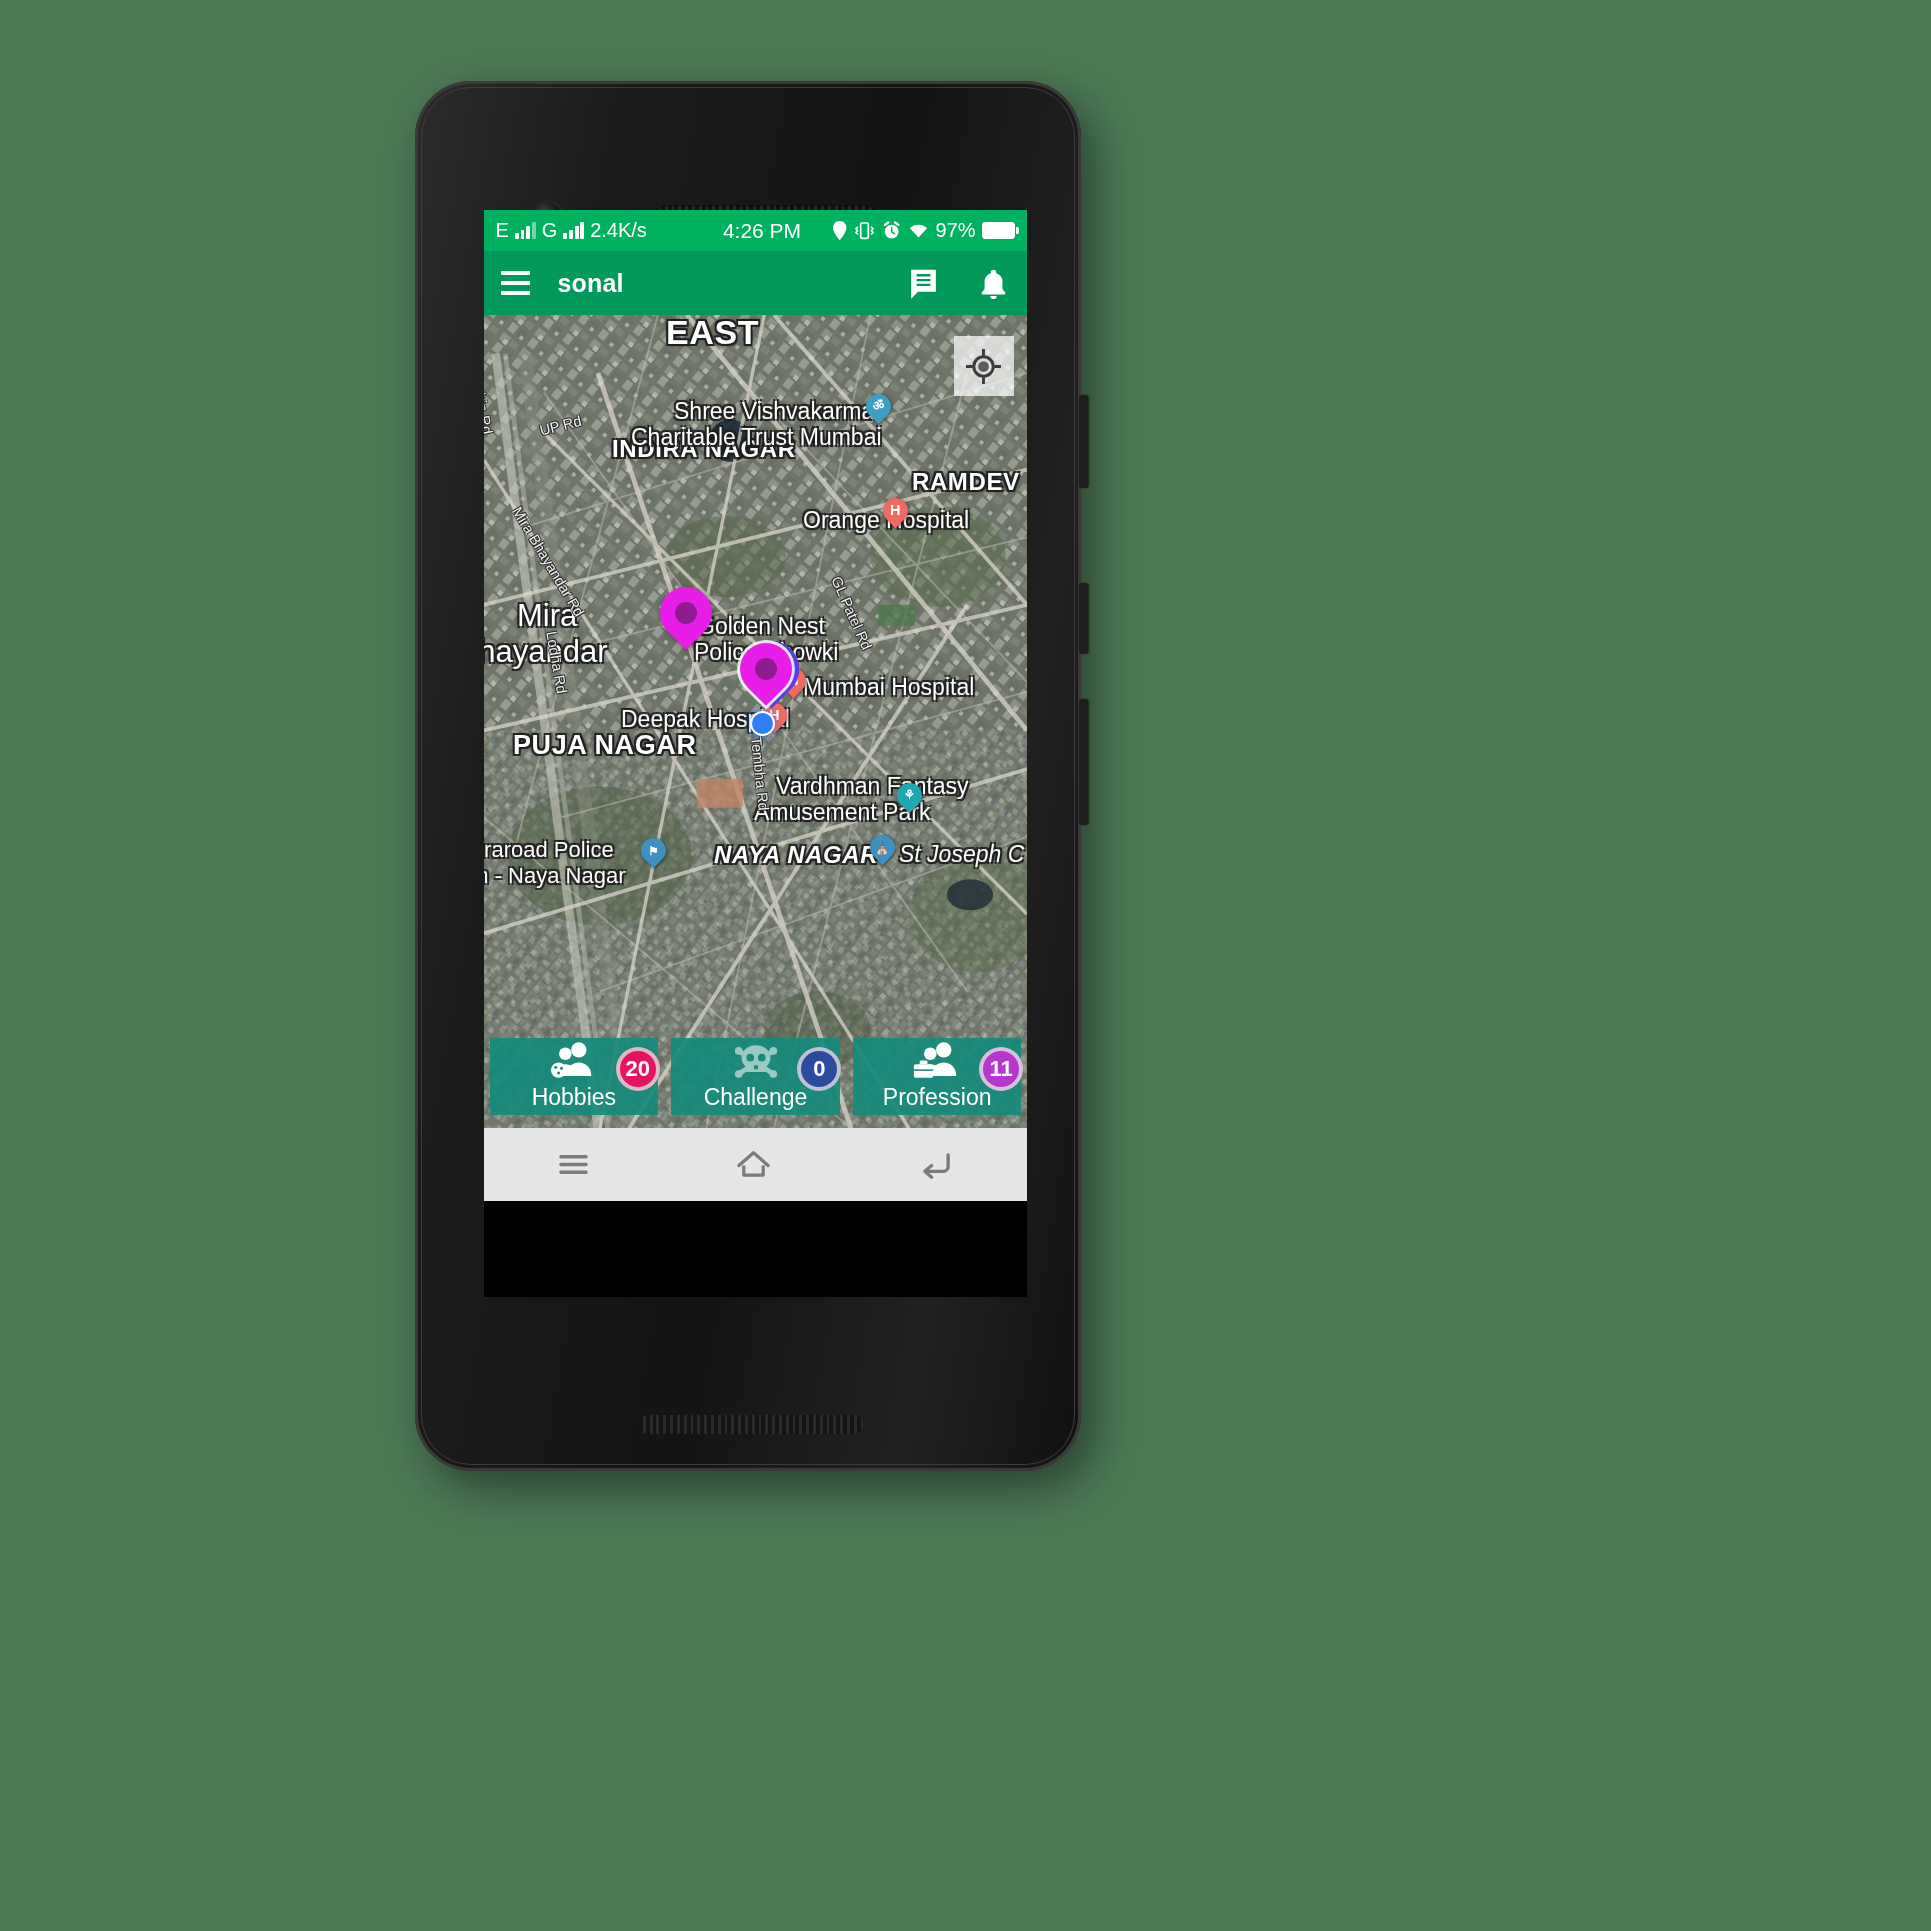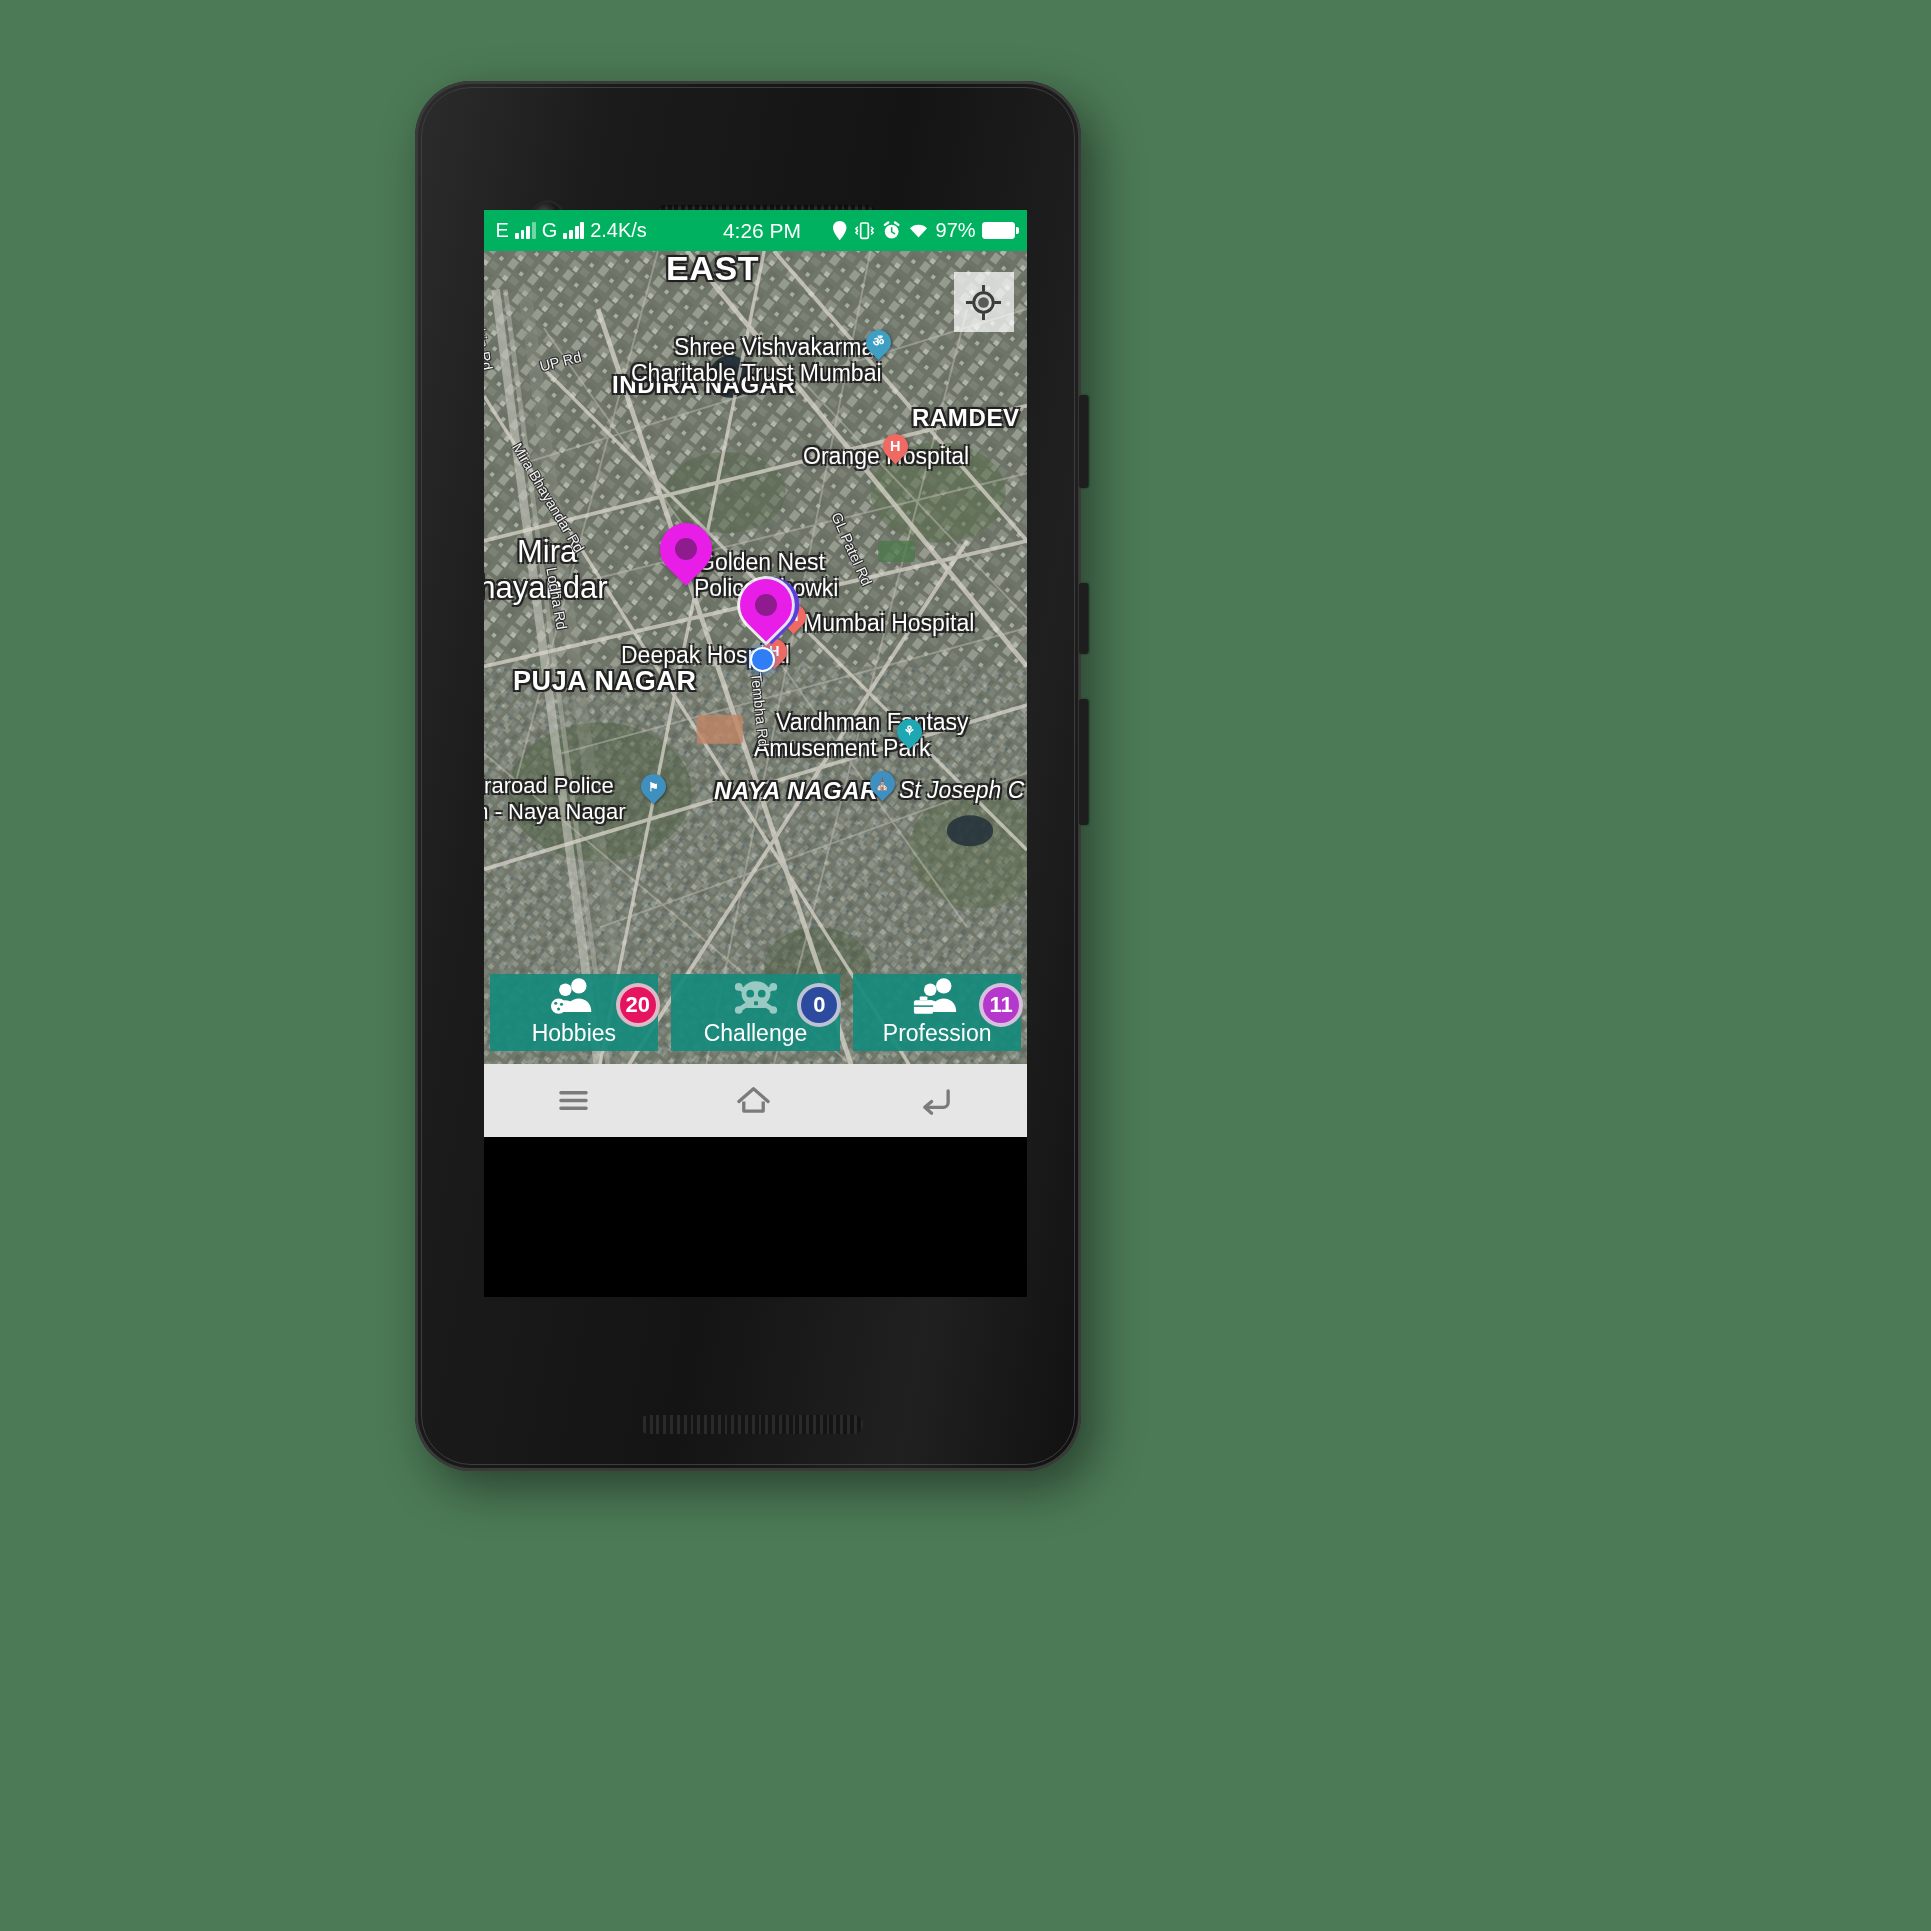--- a/index.html
+++ b/index.html
@@ -186,20 +186,38 @@
             <path d="M3 4 L6.5 1.5 M17 4 L13.5 1.5" stroke="#fff" stroke-width="2.4" stroke-linecap="round"></path>
           </svg>
           <svg width="21" height="17.4" viewBox="0 0 22 18">
             <path d="M11 16 L2 6.5 A13 13 0 0 1 20 6.5 Z" fill="#fff"></path>
           </svg>
           <span class="pct">97%</span>
           <span class="batt"></span>
         </div>
       </div>
 
+      <div class="appbar">
+        <div class="hamburger">
+            <span></span>
+            <span></span>
+            <span></span>
+          </div>
+        <div class="app-title">sonal</div>
+        <div class="appbar-actions">
+          <svg class="ic" viewBox="0 0 24 24">
+            <path d="M3 2h18v16H8l-5 5z" fill="#fff"></path>
+            <path d="M7 6h10M7 9.5h10M7 13h10" stroke="#019a5b" stroke-width="1.7"></path>
+          </svg>
+          <svg class="ic" viewBox="0 0 24 24">
+            <path d="M12 2a2 2 0 0 1 2 2v.6a6.5 6.5 0 0 1 4.5 6.2V16l2 2.5V20H3.5v-1.5L5.5 16v-5.2A6.5 6.5 0 0 1 10 4.6V4a2 2 0 0 1 2-2z" fill="#fff"></path>
+            <path d="M9.7 21h4.6a2.3 2.3 0 0 1-4.6 0z" fill="#fff"></path>
+          </svg>
+        </div>
+      </div>
 
       <div class="map">
 
         <svg class="sat" viewBox="0 0 562 842" preserveAspectRatio="none">
           <defs>
             <pattern id="blocks" width="26" height="26" patternUnits="userSpaceOnUse" patternTransform="rotate(38)">
               <rect width="26" height="26" fill="#6e7468"></rect>
               <rect x="1" y="1" width="10" height="9" fill="#8e9488"></rect>
               <rect x="13" y="2" width="9" height="7" fill="#7b8276"></rect>
               <rect x="2" y="13" width="8" height="10" fill="#9aa094"></rect>

